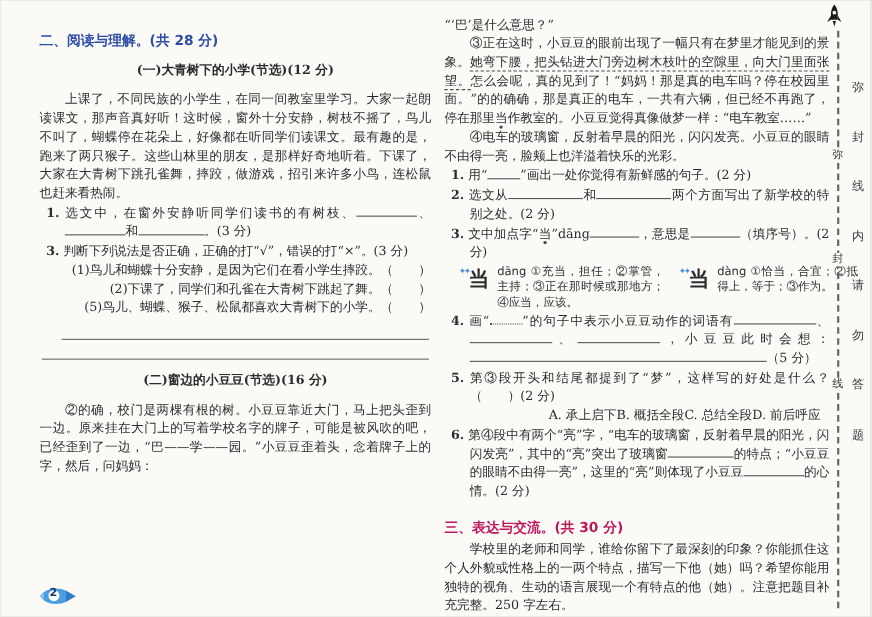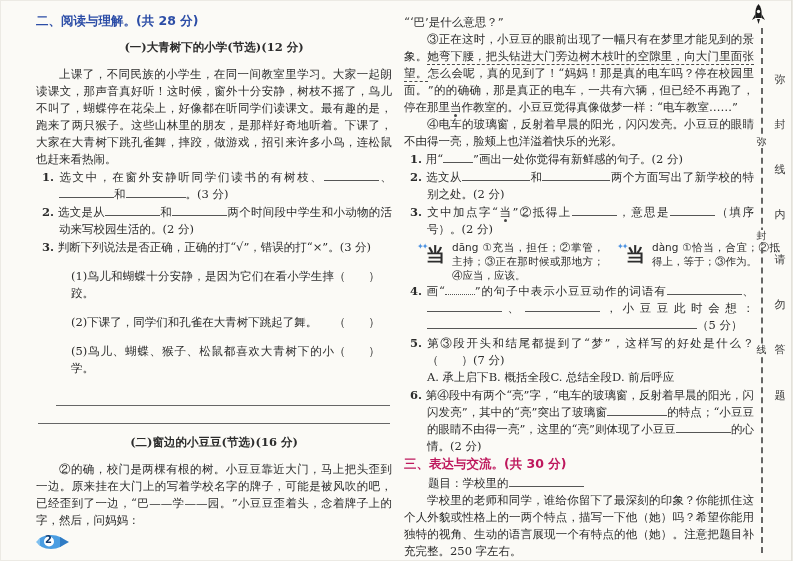--- a/index.html
+++ b/index.html
@@ -3,41 +3,41 @@
 <meta charset="utf-8">
 <style>
   html,body{margin:0;padding:0;background:#d9d9d9;}
   .page{position:relative;width:793px;height:561px;background:#fbfaf6;overflow:hidden;
         font-family:"DejaVu Serif","Liberation Serif",serif;color:#2c2c2c;
         box-shadow:inset 0 0 0 1px #eceae4;}
   .col{position:absolute;font-size:11.5px;line-height:17px;text-align:justify;}
   .col-left{left:36px;top:12px;width:356px;}
   .col-right{left:404px;top:14px;width:350px;}
   .sec-header{color:#2c4da6;font-weight:bold;font-size:12.5px;
-              font-family:"DejaVu Sans","Liberation Sans",sans-serif;margin:0 0 3px 0;text-indent:0;}
+              font-family:"DejaVu Sans","Liberation Sans",sans-serif;margin:16px 0 3px 0;text-indent:0;}
   .sec-header.bright{color:#be185d;}
   .ctitle{text-align:center;font-weight:bold;margin:10px 0;text-indent:0;}
   p{margin:0;}
   .para{text-indent:2em;}
   .noindent{text-indent:0;}
   .q{margin:1px 0 0 6px;padding-left:17px;text-indent:-17px;}
   .qnum{font-weight:bold;}
-  .sub{display:flex;justify-content:space-between;padding-left:23px;margin:12px;}
+  .sub{display:flex;justify-content:flex-end;padding-left:23px;margin:0;}
   .blank{display:inline-block;border-bottom:1px solid #555;height:11px;vertical-align:baseline;}
   .w30{width:30px}.w45{width:45px}.w55{width:55px}.w60{width:60px}.w68{width:68px}
   .w75{width:75px}.w120{width:120px}.w150{width:150px}
   .wavy{border-bottom:1px dotted #555;}
   .ansline{height:16px;border-bottom:1px solid #666;margin:0 2px;}
   .ansline.first{margin-left:20px;margin-top:4px;}
   .ansline.second{margin-top:1px;margin-bottom:3px;}
   .useg{border-bottom:1px dashed #4a4a4a;padding-bottom:1px;}
   .dotu{position:relative;}
   .dotu::after{content:"";position:absolute;left:50%;bottom:-3px;width:3px;height:3px;
                margin-left:-1.5px;border-radius:50%;background:#444;}
-  .opts{display:flex;justify-content:flex-start;padding-left:23px;padding-right:8px;}
+  .opts{display:flex;justify-content:flex-end;padding-left:23px;padding-right:8px;}
   .dict-row{display:flex;gap:22px;padding-left:22px;margin:2px 0 1px 0;}
   .dict{display:flex;gap:7px;}
   .dict-char{position:relative;font-size:19px;font-weight:bold;line-height:22px;padding-top:3px;}
   .sparkle{position:absolute;top:-4px;left:-9px;color:#4a90e0;font-size:8px;letter-spacing:-2px;
            font-family:"DejaVu Sans",sans-serif;}
   .dict-text{font-size:10.5px;line-height:14px;text-align:justify;}
   .dict-text .py{font-family:"DejaVu Sans","Liberation Sans",sans-serif;}
   .d1 .dict-text{width:152px;}
   .d2 .dict-text{width:128px;}
   .essay-title{padding-left:24px;text-indent:0;margin-top:1px;}
@@ -57,21 +57,20 @@
 
 <div class="page">
 
   <div class="col col-left">
     <p class="sec-header">二、阅读与理解。(共 28 分)</p>
     <p class="ctitle">(一)大青树下的小学(节选)(12 分)</p>
     <p class="para">上课了，不同民族的小学生，在同一间教室里学习。大家一起朗读课文，那声音真好听！这时候，窗外十分安静，树枝不摇了，鸟儿不叫了，蝴蝶停在花朵上，好像都在听同学们读课文。最有趣的是，跑来了两只猴子。这些山林里的朋友，是那样好奇地听着。下课了，大家在大青树下跳孔雀舞，摔跤，做游戏，招引来许多小鸟，连松鼠也赶来看热闹。</p>
 
     <p class="q"><span class="qnum">1.</span> <span>选文中，在窗外安静听同学们读书的有树枝、</span><span class="blank w55"></span><span>、</span><span class="blank w55"></span><span>和</span><span class="blank w60"></span><span>。(3 分)</span></p>
 
-    <p class="q"><span class="qnum">2.</span> <span>选文是从</span><span class="blank w55"></span><span>和</span><span class="blank w55"></span><span>两个时间段中学生和小动物的活动来写校园生活的。(2 分)</span></p>
 
     <p class="q"><span class="qnum">3.</span> <span>判断下列说法是否正确，正确的打“√”，错误的打“×”。(3 分)</span></p>
     <div class="sub">
         <span>(1)鸟儿和蝴蝶十分安静，是因为它们在看小学生摔跤。</span>
         <span>（　　）</span>
       </div>
     <div class="sub">
         <span>(2)下课了，同学们和孔雀在大青树下跳起了舞。</span>
         <span>（　　）</span>
       </div>
@@ -91,47 +90,46 @@
     <p class="noindent">“‘巴’是什么意思？”</p>
 
     <p class="para"><span>③正在这时，小豆豆的眼前出现了一幅只有在梦里才能见到的景象。</span><span class="useg">她弯下腰，把头钻进大门旁边树木枝叶的空隙里，向大门里面张望。</span><span>怎么会呢，真的见到了！“妈妈！那是真的电车吗？停在校园里面。”的的确确，那是真正的电车，一共有六辆，但已经不再跑了，停在那里</span><span class="dotu">当</span><span>作教室的。小豆豆觉得真像做梦一样：“电车教室……”</span></p>
 
     <p class="para">④电车的玻璃窗，反射着早晨的阳光，闪闪发亮。小豆豆的眼睛不由得一亮，脸颊上也洋溢着快乐的光彩。</p>
 
     <p class="q"><span class="qnum">1.</span> <span>用“</span><span class="blank w30"></span><span>”画出一处你觉得有新鲜感的句子。(2 分)</span></p>
 
     <p class="q"><span class="qnum">2.</span> <span>选文从</span><span class="blank w68"></span><span>和</span><span class="blank w68"></span><span>两个方面写出了新学校的特别之处。(2 分)</span></p>
 
-    <p class="q"><span class="qnum">3.</span> <span>文中加点字“</span><span class="dotu">当</span><span>”②抵得上</span><span class="blank w45"></span><span>，意思是</span><span class="blank w45"></span><span>（填序号）。(2 分)</span></p>
+    <p class="q"><span class="qnum">3.</span> <span>文中加点字“</span><span class="dotu">当</span><span>”dāng</span><span class="blank w45"></span><span>，意思是</span><span class="blank w45"></span><span>（填序号）。(2 分)</span></p>
 
     <div class="dict-row">
       <div class="dict d1">
         <span class="dict-char"><span class="sparkle">✦✦</span><span>当</span></span>
         <span class="dict-text"><span class="py">dāng</span> <span>①充当，担任；②掌管，主持；③正在那时候或那地方；④应当，应该。</span></span>
       </div>
       <div class="dict d2">
         <span class="dict-char"><span class="sparkle">✦✦</span><span>当</span></span>
         <span class="dict-text"><span class="py">dàng</span> <span>①恰当，合宜；②抵得上，等于；③作为。</span></span>
       </div>
     </div>
 
     <p class="q"><span class="qnum">4.</span> <span>画“</span><span class="blank wavy w30"></span><span>”的句子中表示小豆豆动作的词语有</span><span class="blank w75"></span><span>、</span><span class="blank w75"></span><span>、</span><span class="blank w75"></span><span>，小豆豆此时会想：</span><span class="blank w120"></span><span class="blank w150"></span><span>（5 分）</span></p>
 
-    <p class="q"><span class="qnum">5.</span> <span>第③段开头和结尾都提到了“梦”，这样写的好处是什么？（　　）(7 分)</span></p>
+    <p class="q"><span class="qnum">5.</span> <span>第③段开头和结尾都提到了“梦”，这样写的好处是什么？（　　）(2 分)</span></p>
     <div class="opts">
       <span>A. 承上启下</span>
       <span>B. 概括全段</span>
       <span>C. 总结全段</span>
       <span>D. 前后呼应</span>
     </div>
 
     <p class="q"><span class="qnum">6.</span> <span>第④段中有两个“亮”字，“电车的玻璃窗，反射着早晨的阳光，闪闪发亮”，其中的“亮”突出了玻璃窗</span><span class="blank w60"></span><span>的特点；“小豆豆的眼睛不由得一亮”，这里的“亮”则体现了小豆豆</span><span class="blank w55"></span><span>的心情。(2 分)</span></p>
 
     <p class="sec-header bright">三、表达与交流。(共 30 分)</p>
-    <p class="essay-title"><span>题目：学校里的</span><span class="blank w75"></span></p>
     <p class="para">学校里的老师和同学，谁给你留下了最深刻的印象？你能抓住这个人外貌或性格上的一两个特点，描写一下他（她）吗？希望你能用独特的视角、生动的语言展现一个有特点的他（她）。注意把题目补充完整。250 字左右。</p>
   </div>
 
   <div class="rocket-top">
     <svg width="15" height="23" viewBox="0 0 15 23">
       <path d="M7.5 1 C10 4 10.6 7 10.6 10 L10.6 15 L4.4 15 L4.4 10 C4.4 7 5 4 7.5 1 Z" fill="#1c1c1c"></path>
       <circle cx="7.5" cy="8.5" r="1.7" fill="#fbfaf6"></circle>
       <path d="M4.4 11 L1 17 L4.4 15 Z" fill="#1c1c1c"></path>
       <path d="M10.6 11 L14 17 L10.6 15 Z" fill="#1c1c1c"></path>
       <path d="M6 16 L7.5 21 L9 16 Z" fill="#1c1c1c"></path>

